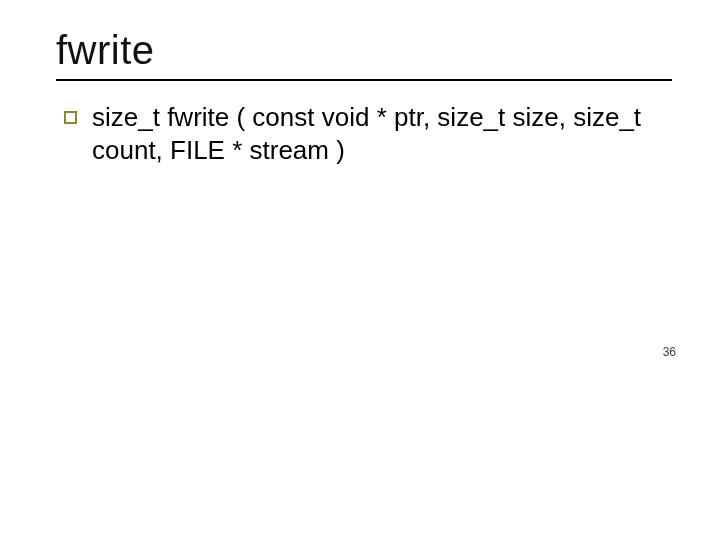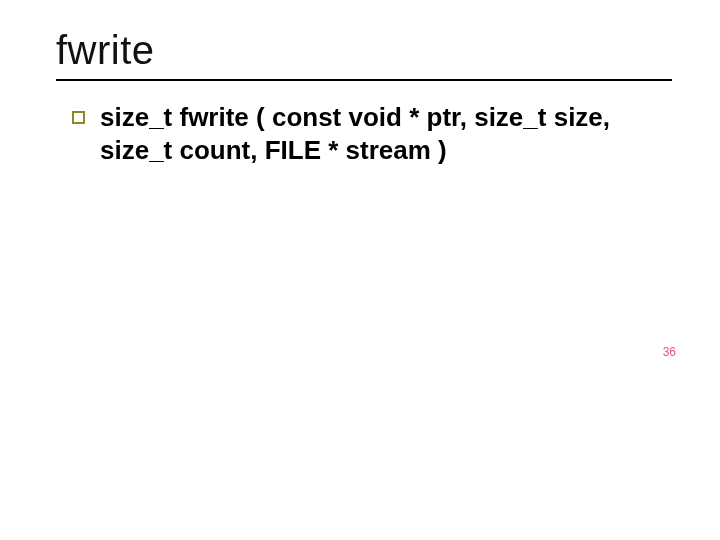--- a/index.html
+++ b/index.html
@@ -27,24 +27,23 @@
     margin: 0 0 6px 0;
     color: #111;
   }
   .title-rule {
     border: none;
     border-top: 2px solid #000;
     margin: 0 0 20px 0;
     width: 100%;
   }
   .bullets {
-    margin: 16px;
+    margin: 8px;
     padding: 0;
     list-style: none;
-    font-weight: bold;
   }
   .bullets li {
     position: relative;
     padding-left: 28px;
     font-size: 26px;
     line-height: 1.28;
     margin-bottom: 30px;
     color: #000;
   }
   .bullet-icon {
@@ -55,21 +54,21 @@
     height: 13px;
     border: 2px solid #8a8a2a;
     box-sizing: border-box;
     background: transparent;
   }
   .page-number {
     position: absolute;
     right: 44px;
     bottom: 24px;
     font-size: 12px;
-    color: #ec4899;
+    color: #404040;
   }
 </style>
 </head>
 <body>
 
 <div class="slide">
   <h1 class="title">fwrite</h1>
   <hr class="title-rule">
 
   <ul class="bullets">

